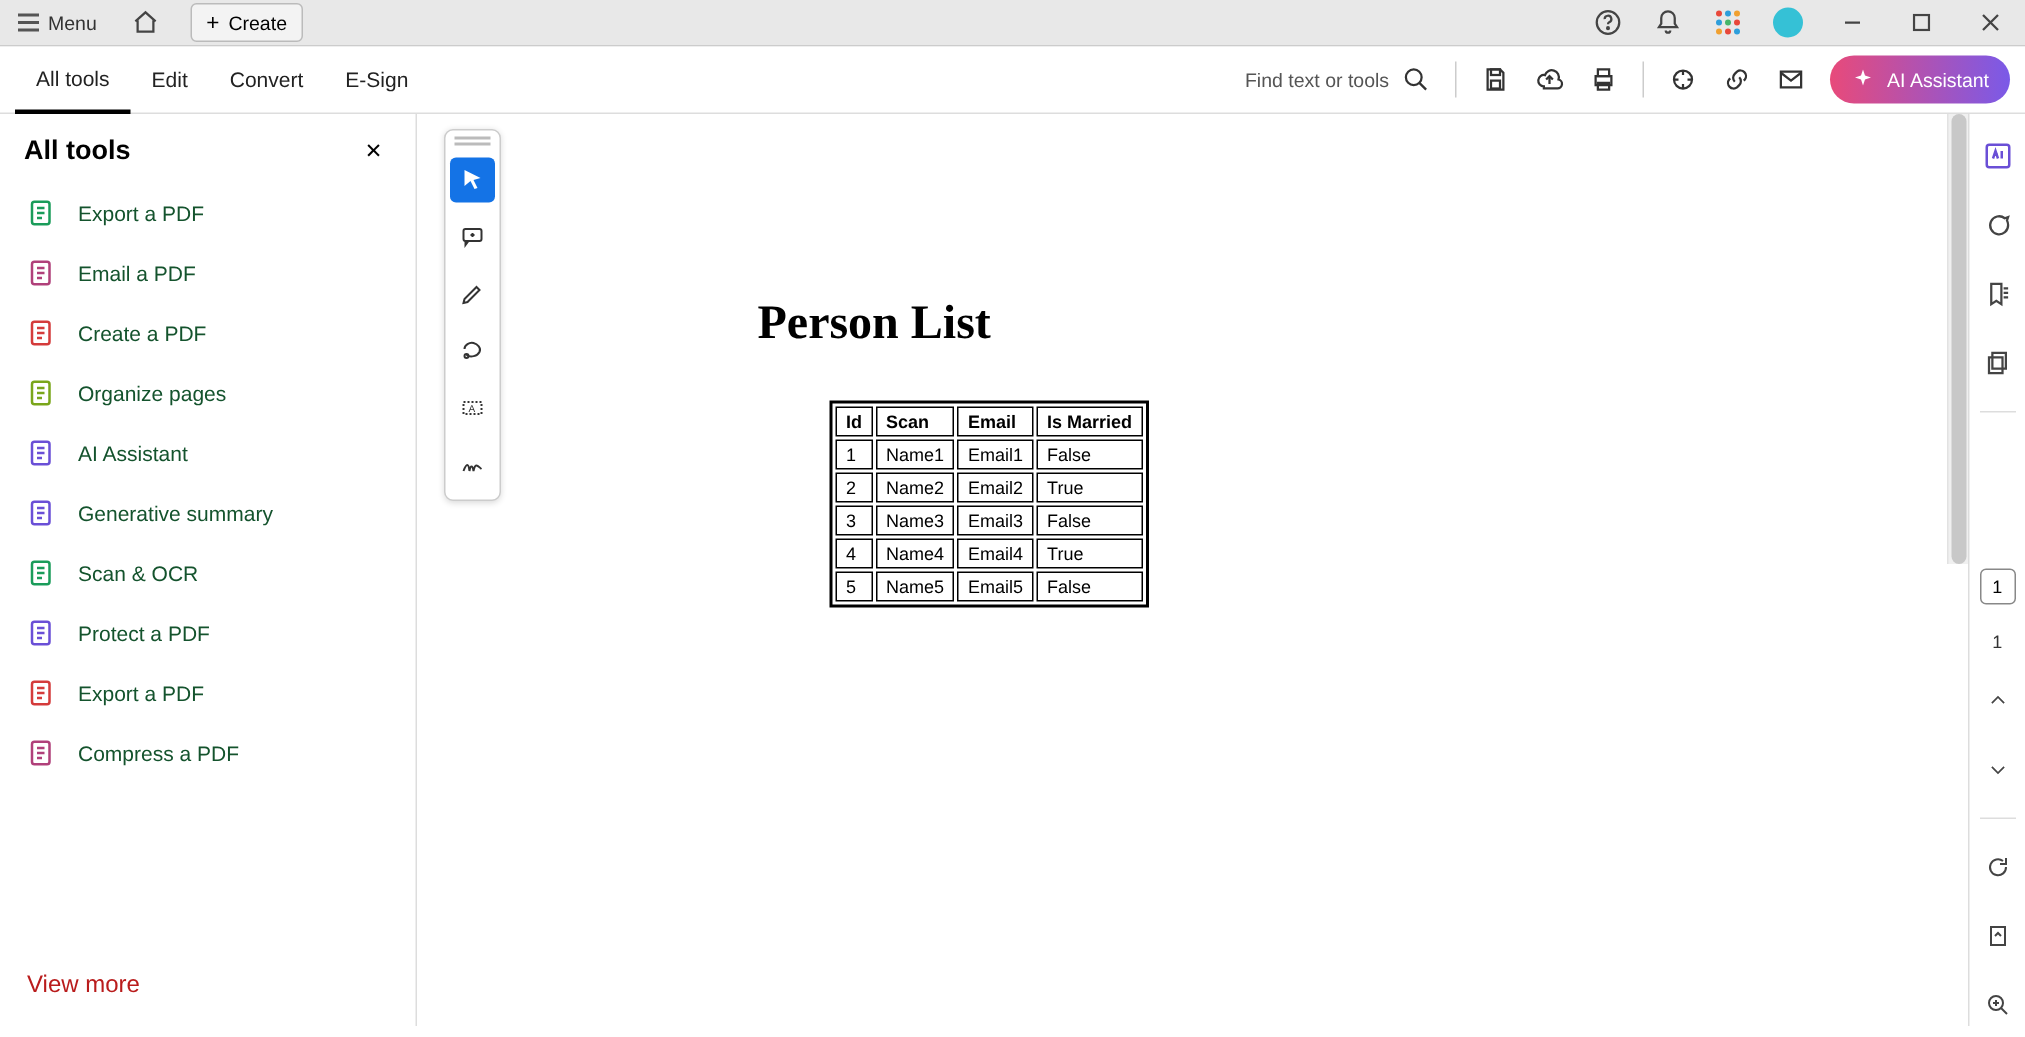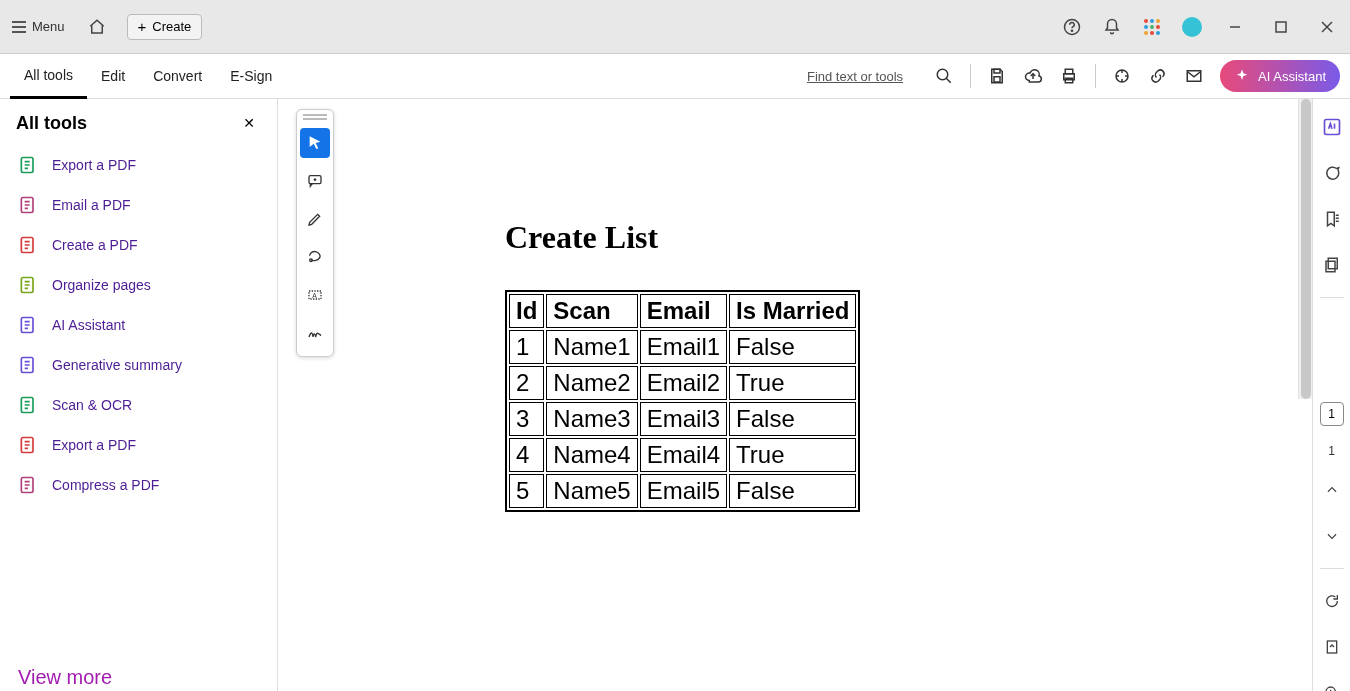--- a/index.html
+++ b/index.html
@@ -1,20 +1,20 @@
 <!DOCTYPE html>
 <html><head>
 <meta charset="utf-8">
 <style>
   * { box-sizing: border-box; margin: 0; padding: 0; font-family: "Segoe UI", Arial, sans-serif; }
   body { width: 1350px; height: 691px; overflow: hidden; background: #fff; }
 
   
   .titlebar {
-    height: 54px; display: flex; align-items: center;
+    height: 31px; display: flex; align-items: center;
     background: #e8e8e8; border-bottom: 1px solid #ccc;
     font-size: 13px; color: #333;
   }
   .tb-left, .tb-right { display: flex; align-items: center; }
   .tb-left { flex: 0 0 auto; }
   .tb-right { margin-left: auto; }
   .menu-btn {
     display: flex; align-items: center; gap: 6px; padding: 0 12px;
     height: 38px; border: none; background: transparent; cursor: pointer;
     font-size: 13px; color: #333;
@@ -44,44 +44,44 @@
   .grid9 span { width:4px; height:4px; border-radius:50%; }
 
   
   .toolbar2 {
     height: 45px; display: flex; align-items: center;
     border-bottom: 1px solid #ddd; padding: 0 10px; font-size: 14px; background:#fff;
   }
   .tool-tab { padding: 0 14px; height: 45px; display:flex; align-items:center; cursor:pointer; color:#222; }
   .tool-tab.active { border-bottom: 3px solid #000; font-weight: 500; }
   .spacer { flex: 1; }
-  .findtext { font-size: 13px; color:#555; margin-right: 23px; text-decoration: underline; }
+  .findtext { font-size: 13px; color:#555; margin-right: 0; }
   .tb2-icon { width: 36px; height:36px; display:flex; align-items:center; justify-content:center; background:transparent; border:none; cursor:pointer; color:#333; border-radius:4px;}
   .vdivider { width:1px; height:24px; background:#ccc; margin: 0 8px; }
   .ai-btn {
     display:flex; align-items:center; gap:8px; height:32px; padding:0 14px;
     background: linear-gradient(90deg,#e84a7a,#7a5ae8); color:#fff; border:none;
     border-radius:16px; font-size:13px; font-weight:500; cursor:pointer; margin-left:8px;
   }
 
   
   .body { display:flex; height: calc(691px - 38px - 45px); }
 
   
   .sidebar { width: 278px; border-right:1px solid #ddd; padding: 12px 8px 8px 8px; display:flex; flex-direction:column; }
   .sb-header { display:flex; align-items:center; padding: 0 8px 10px 8px; }
   .sb-title { font-size: 18px; font-weight:600; }
   .sb-close { margin-left:auto; width:24px; height:24px; display:flex; align-items:center; justify-content:center; border:none; background:transparent; cursor:pointer; font-size:14px; }
   .sb-list { overflow-y:auto; flex:1; }
   .sb-item {
     display:flex; align-items:center; gap:14px; padding: 10px 10px;
-    font-size:14px; color:#4c1d95; cursor:pointer; border-radius:4px;
+    font-size:14px; color:#14532d; cursor:pointer; border-radius:4px;
   }
   .sb-ico { width:20px; height:20px; display:flex; align-items:center; justify-content:center; flex:0 0 20px; }
-  .viewmore { color:#a21caf; font-size:20px; padding: 10px; cursor:pointer; }
+  .viewmore { color:#b91c1c; font-size:16px; padding: 10px; cursor:pointer; }
 
   
   .canvas-wrap { position:relative; flex:1; background:#fff; }
   .float-toolbar {
     position:absolute; top:10px; left:18px;
     width:38px; background:#fff; border:1px solid #ccc; border-radius:6px;
     display:flex; flex-direction:column; align-items:center; padding:4px 0;
     box-shadow:0 1px 4px rgba(0,0,0,.15);
   }
   .float-grip { width:24px; height:6px; border-top:2px solid #bbb; border-bottom:2px solid #bbb; margin-bottom:4px; }
@@ -90,21 +90,21 @@
     border:none; background:transparent; border-radius:4px; cursor:pointer; color:#333;
   }
   .ft-btn.active { background:#1473e6; color:#fff; }
 
   
   .page-area { position:absolute; top:0; left:80px; right:0; bottom:0; overflow:auto; background:#fff; display:flex; justify-content:center; }
   .page {
     margin-top: 0px; width:900px; min-height:600px; background:#fff; padding: 120px 0 0 0;
   }
   .doc-title { font-family: "Times New Roman", serif; font-size:32px; font-weight:700; margin: 0 0 34px 0; }
-  .doc-table { border: 2px solid #000; border-collapse: separate; border-spacing: 2px; font-family:"Times New Roman", serif; font-size:24px; }
+  .doc-table { border: 2px solid #000; border-collapse: separate; border-spacing: 2px; font-family:"Times New Roman", serif; font-size:12px;margin-left:48px; }
   .doc-table th, .doc-table td { border:1px solid #000; padding: 2px 6px; text-align:left; }
   .doc-table th { font-weight:700; }
   .doc-inner { margin-left: 120px; }
 
   .scroll-track { position:absolute; top:0; right:0; width:14px; height:300px; background:#f0f0f0; border-left:1px solid #e2e2e2; }
   .scroll-thumb { position:absolute; top:0; width:10px; left:2px; height:300px; background:#c8c8c8; border-radius:5px; }
 
   
   .rightrail {
     width: 38px; border-left:1px solid #ddd; display:flex; flex-direction:column; align-items:center; padding-top:14px; gap:18px; background:#fff;
@@ -327,20 +327,29 @@
           <span class="sb-ico">
             <svg width="20" height="20" viewBox="0 0 24 24" fill="none" stroke="#1a9c5a" stroke-width="2">
               <rect x="4" y="3" width="14" height="18" rx="2"></rect>
               <path d="M8 8h6M8 12h6M8 16h4"></path>
             </svg>
           </span>
           <span>Scan &amp; OCR</span>
         </div>
         <div class="sb-item">
           <span class="sb-ico">
+            <svg width="20" height="20" viewBox="0 0 24 24" fill="none" stroke="#6a4fd6" stroke-width="2">
+              <rect x="4" y="3" width="14" height="18" rx="2"></rect>
+              <path d="M8 8h6M8 12h6M8 16h4"></path>
+            </svg>
+          </span>
+          <span>Protect a PDF</span>
+        </div>
+        <div class="sb-item">
+          <span class="sb-ico">
             <svg width="20" height="20" viewBox="0 0 24 24" fill="none" stroke="#d43b3b" stroke-width="2">
               <rect x="4" y="3" width="14" height="18" rx="2"></rect>
               <path d="M8 8h6M8 12h6M8 16h4"></path>
             </svg>
           </span>
           <span>Export a PDF</span>
         </div>
         <div class="sb-item">
           <span class="sb-ico">
             <svg width="20" height="20" viewBox="0 0 24 24" fill="none" stroke="#b0407a" stroke-width="2">
@@ -390,21 +399,21 @@
       <button class="ft-btn">
         <svg width="16" height="16" viewBox="0 0 24 24" fill="none" stroke="#333" stroke-width="2">
             <path d="M3 18c3-8 5-8 6 0 1-6 3-6 4 0 2-10 5-4 8-2"></path>
           </svg>
       </button>
     </div>
 
     <div class="page-area">
       <div class="page">
         <div class="doc-inner">
-          <h1 class="doc-title">Create List</h1>
+          <h1 class="doc-title">Person List</h1>
           <table class="doc-table">
             <thead>
                 <tr id="thead-row">
                   <th>Id</th>
                   <th>Scan</th>
                   <th>Email</th>
                   <th>Is Married</th>
                 </tr>
               </thead>
             <tbody id="tbody">

